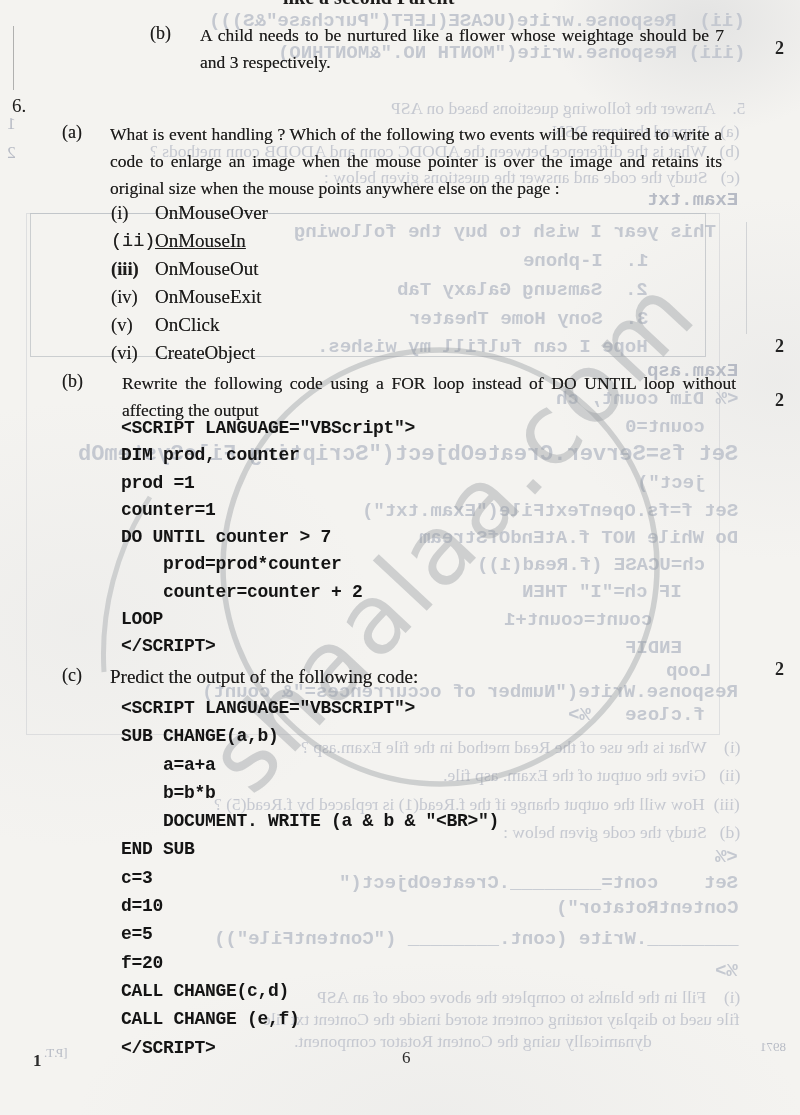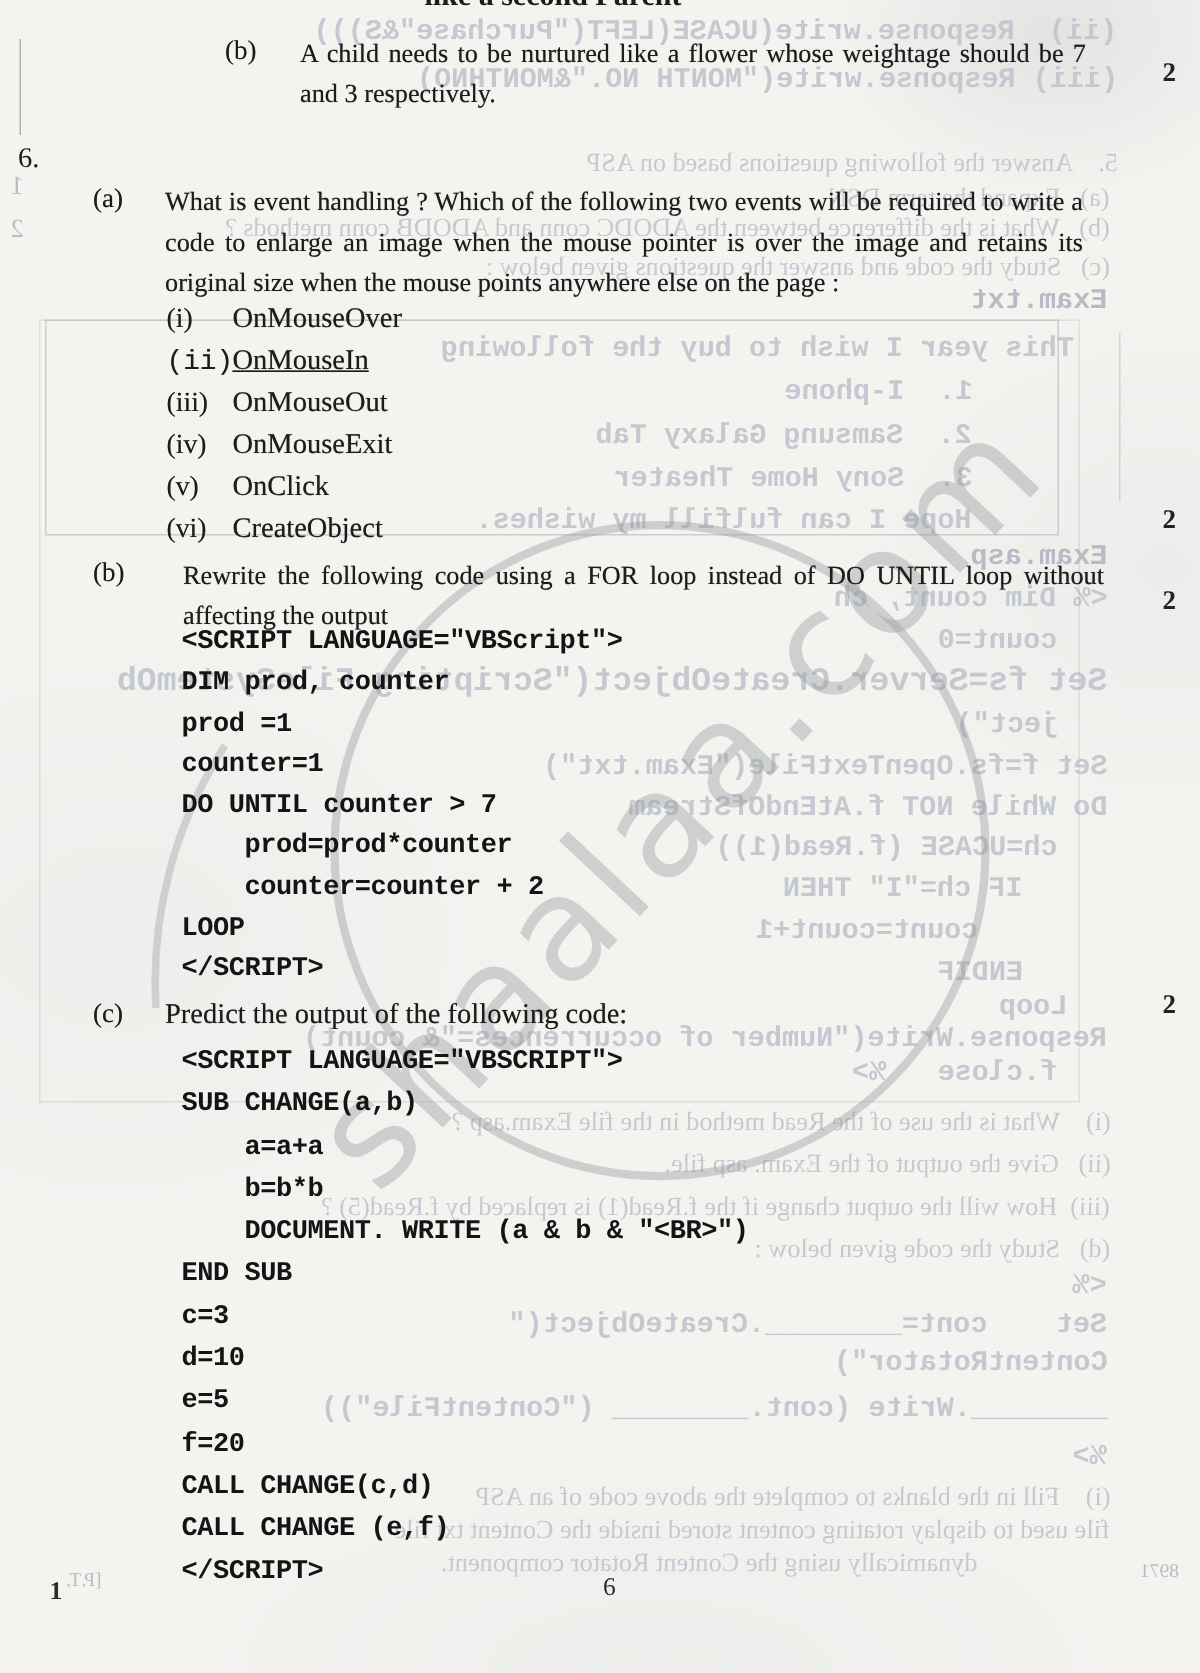--- a/index.html
+++ b/index.html
@@ -111,21 +111,21 @@
 
   <div class="abs ink ser19" style="left:12px;top:92px;">6.</div>
 
   <div class="abs ink lbl" style="left:62px;top:122px;">(a)</div>
   <div class="abs ink ser just" style="left:110px;top:121px;width:612px;">What is event handling ? Which of the following two events will be required to write a code to enlarge an image when the mouse pointer is over the image and retains its original size when the mouse points anywhere else on the page :</div>
 
   <div class="abs ink optnum" style="left:111px;top:203px;">(i)</div>
   <div class="abs ink optlbl" style="left:155px;top:202px;">OnMouseOver</div>
   <div class="abs ink optnum" style="left:111px;top:231px;font-family:Liberation Mono, monospace;">(ii)</div>
   <div class="abs ink optlbl" style="left:155px;top:230px;text-decoration:underline;">OnMouseIn</div>
-  <div class="abs ink optnum" style="left:111px;top:259px;">(iii)</div>
+  <div class="abs ink optnum" style="left:111px;top:259px;font-weight:bold;">(iii)</div>
   <div class="abs ink optlbl" style="left:155px;top:258px;">OnMouseOut</div>
   <div class="abs ink optnum" style="left:111px;top:287px;">(iv)</div>
   <div class="abs ink optlbl" style="left:155px;top:286px;">OnMouseExit</div>
   <div class="abs ink optnum" style="left:111px;top:315px;">(v)</div>
   <div class="abs ink optlbl" style="left:155px;top:314px;">OnClick</div>
   <div class="abs ink optnum" style="left:111px;top:343px;">(vi)</div>
   <div class="abs ink optlbl" style="left:155px;top:342px;">CreateObject</div>
   <div class="abs ink marks" style="right:16px;top:336px;">2</div>
 
   <div class="abs ink lbl" style="left:62px;top:371px;">(b)</div>

